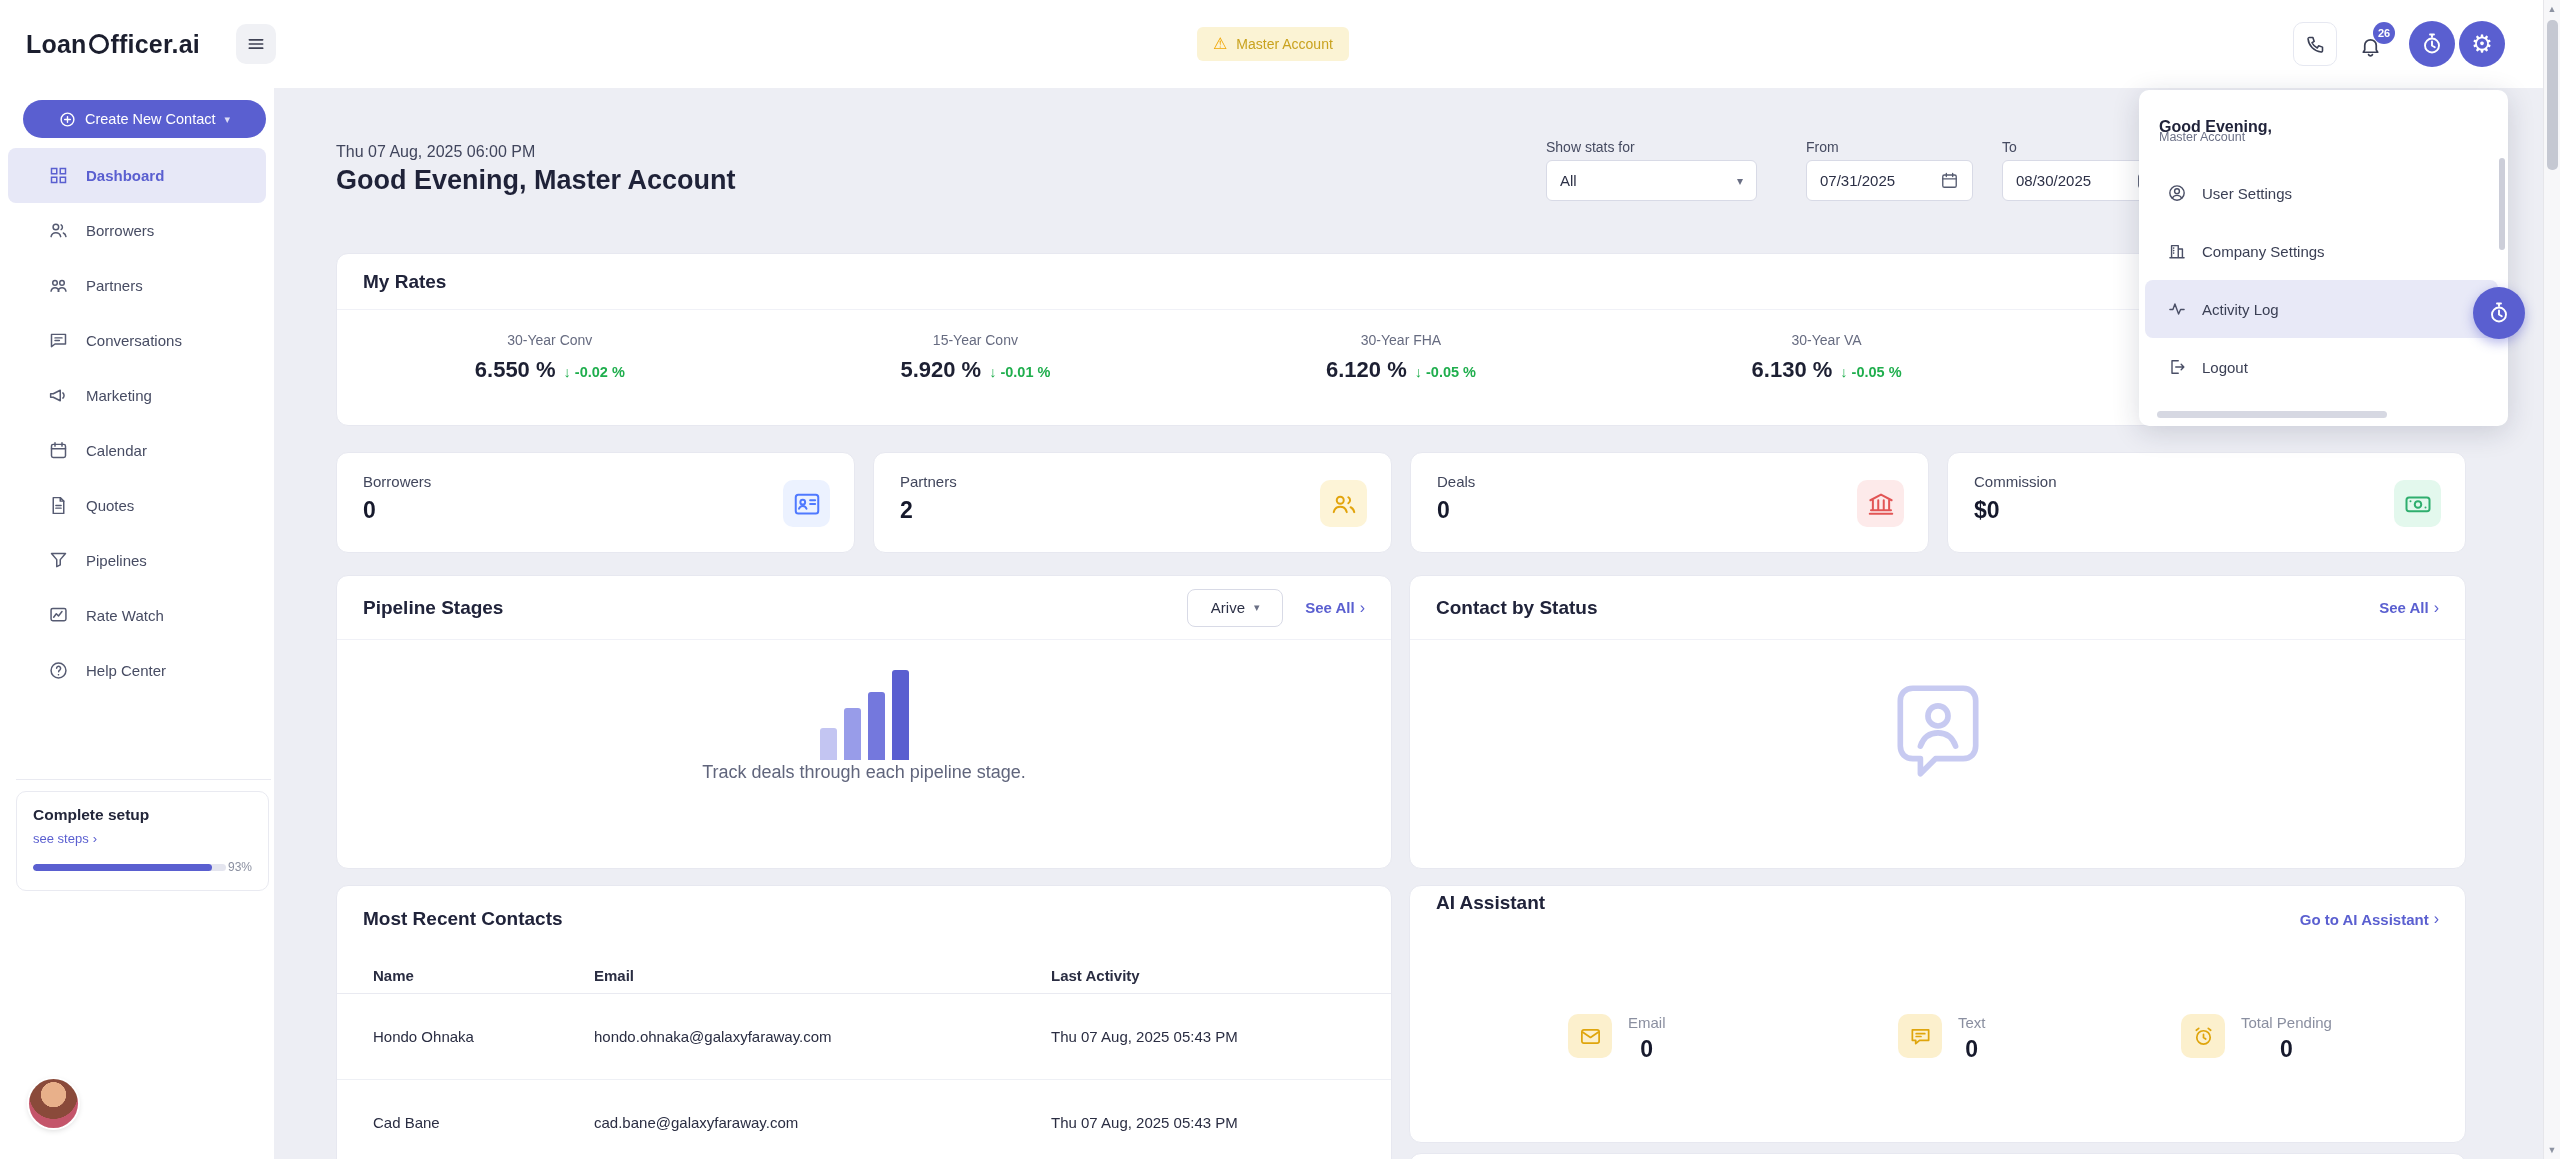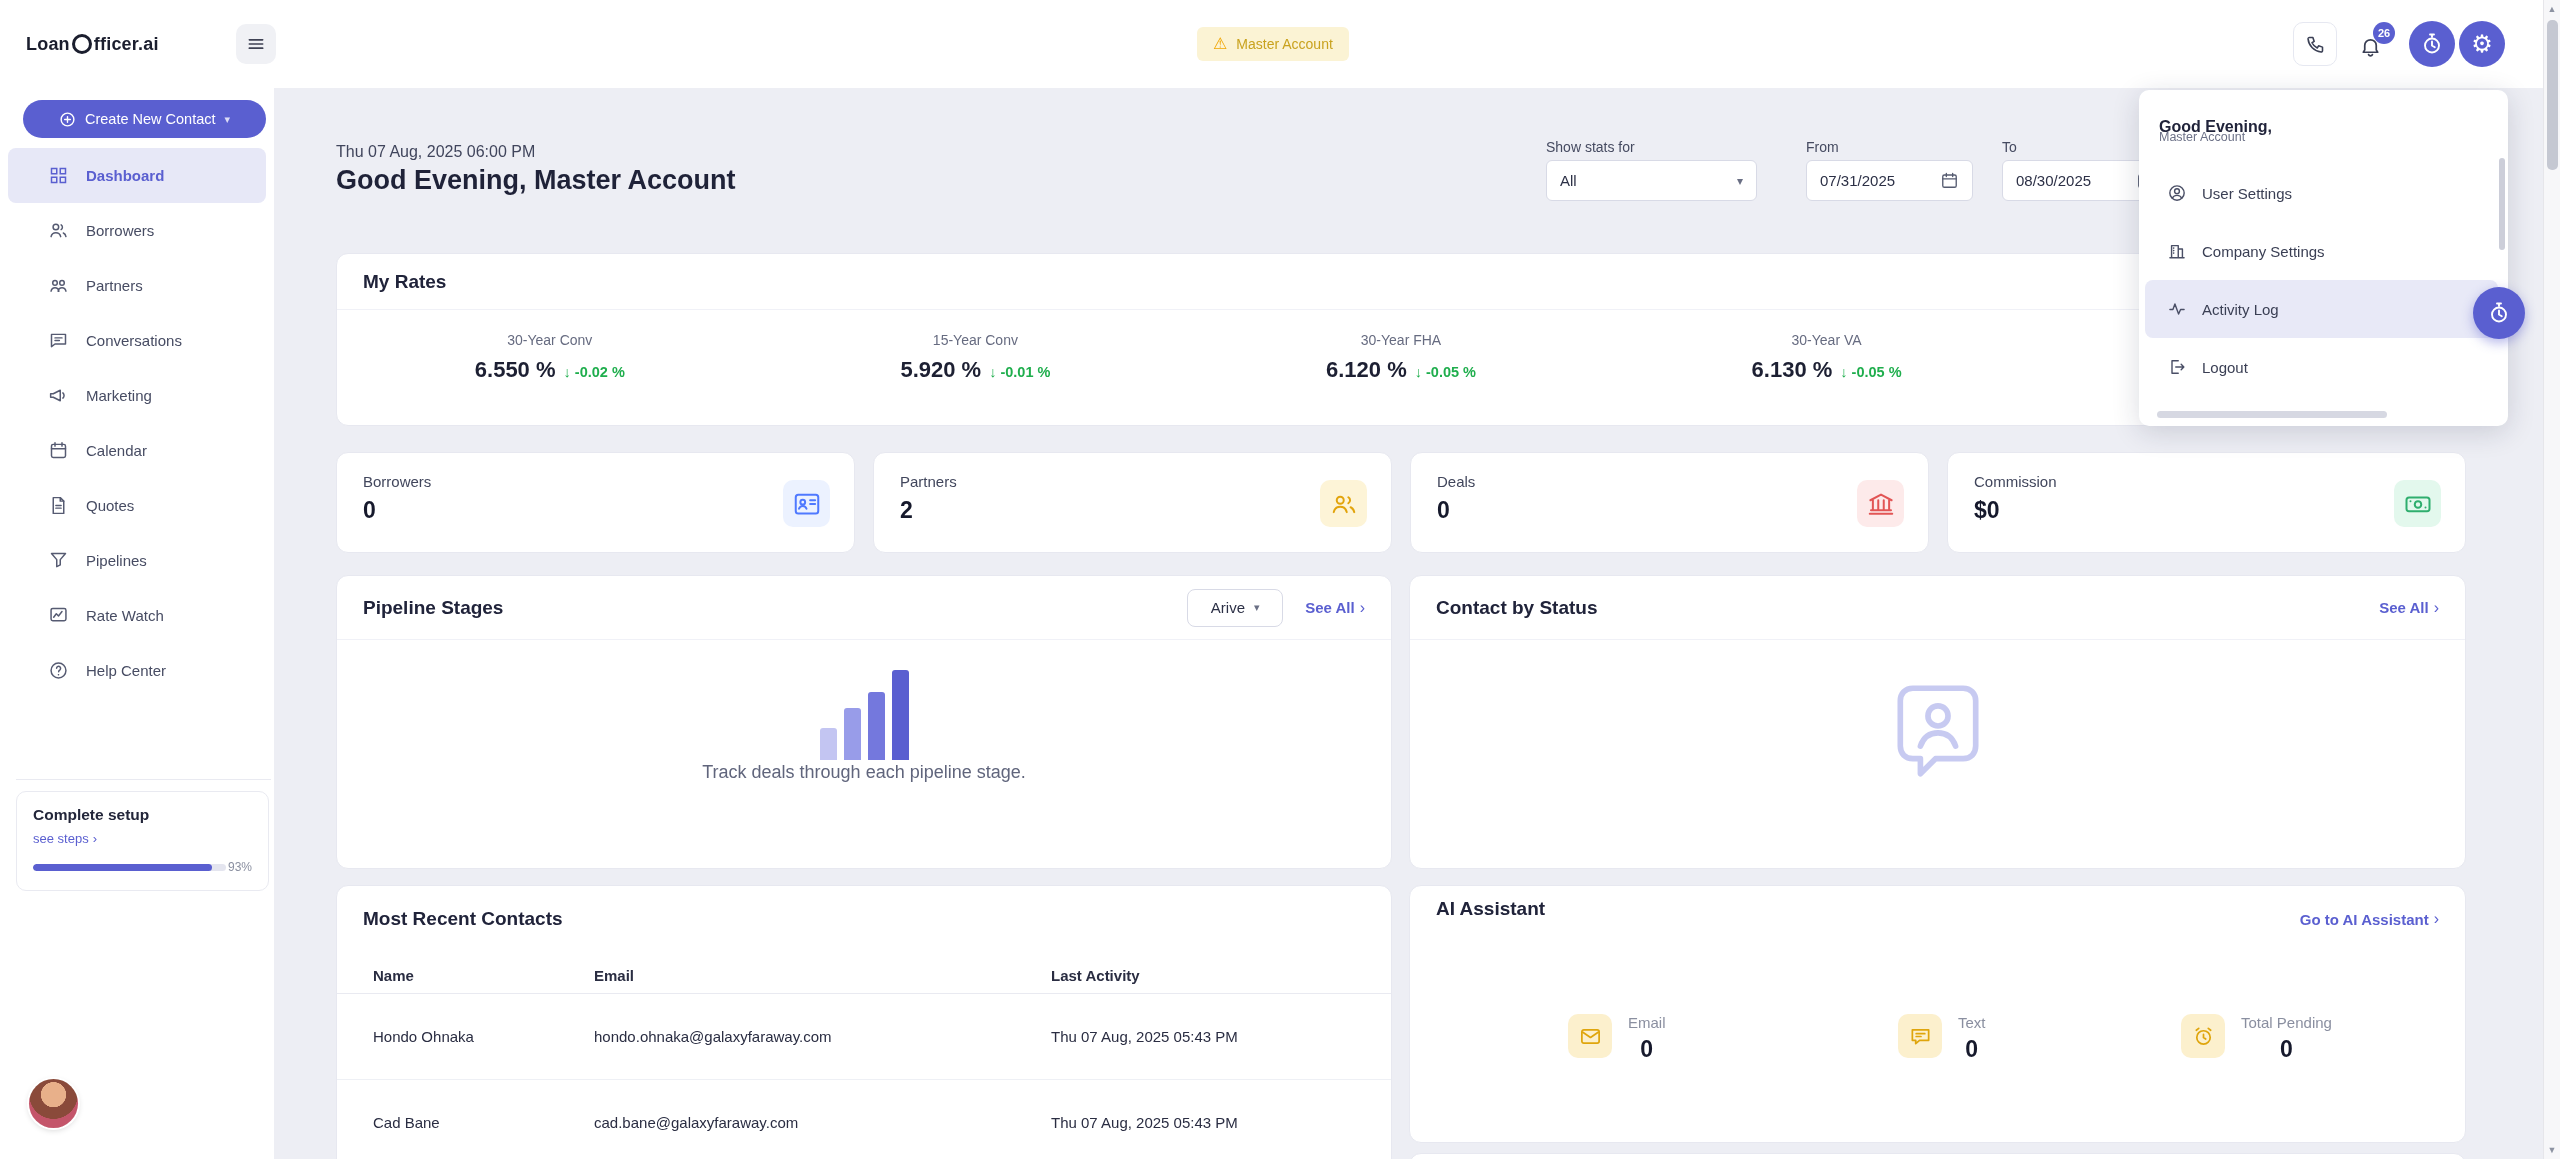--- a/index.html
+++ b/index.html
@@ -5,21 +5,21 @@
   * { margin:0; padding:0; box-sizing:border-box; }
   html,body { width:2560px; height:1159px; overflow:hidden; }
   body {
     font-family:"Liberation Sans","DejaVu Sans",sans-serif;
     background:#ffffff; position:relative; color:#23263a;
   }
   .abs { position:absolute; }
 
   
   .topbar { position:absolute; left:0; top:0; width:2560px; height:88px; background:#fff; z-index:10; }
-  .logo { position:absolute; left:26px; top:0; height:88px; display:flex; align-items:center; font-size:18px; font-weight:700; color:#1b1e2e; letter-spacing:.2px; }
+  .logo { position:absolute; left:26px; top:0; height:88px; display:flex; align-items:center; font-size:25px; font-weight:700; color:#1b1e2e; letter-spacing:.2px; }
   .logo-ring { display:inline-block; width:20px; height:20px; border:3.5px solid #1b1e2e; border-radius:50%; margin:0 2px; }
   .hamburger { position:absolute; left:236px; top:24px; width:40px; height:40px; background:#f0f1f5; border-radius:10px; display:flex; align-items:center; justify-content:center; cursor:pointer; }
   .master-badge { position:absolute; left:1197px; top:27px; height:34px; padding:0 16px; background:#fbf3d4; border-radius:6px; display:flex; align-items:center; gap:9px; }
   .master-badge .warn { color:#f0a500; font-size:16px; line-height:1; }
   .master-badge .txt { font-size:14px; font-weight:500; color:#c9a21e; }
   .icon-btn { position:absolute; display:flex; align-items:center; justify-content:center; cursor:pointer; }
   .phone-btn { left:2293px; top:22px; width:44px; height:44px; border:1px solid #e6e8f1; border-radius:10px; background:#fff; }
   .bell-btn { left:2349px; top:25px; width:42px; height:42px; }
   .bell-badge { position:absolute; top:-3px; right:-4px; min-width:22px; height:22px; border-radius:11px; background:#5a5fd0; color:#fff; font-size:11px; font-weight:700; display:flex; align-items:center; justify-content:center; padding:0 4px; }
   .circle-btn { width:46px; height:46px; border-radius:50%; background:#5a5fd0; }
@@ -423,21 +423,21 @@
     </div>
     <div class="rc-row rc-body">
       <div class="rc-c1">Cad Bane</div>
       <div class="rc-c2">cad.bane@galaxyfaraway.com</div>
       <div class="rc-c3">Thu 07 Aug, 2025 05:43 PM</div>
     </div>
   </div>
 </div>
 
 <div class="card" style="left:1409px; top:885px; width:1057px; height:258px;">
-  <span class="card-title abs" style="left:26px; top:12px;">AI Assistant</span>
+  <span class="card-title abs" style="left:26px; top:6px;">AI Assistant</span>
   <div class="see-all ai-link">
     <span>Go to AI Assistant</span>
     <span class="chev">›</span>
   </div>
 
   <div class="ai-group" style="left:158px;">
     <div class="ai-icon">
       <svg width="23" height="23" viewBox="0 0 24 24" fill="none" stroke="#dfa50c" stroke-width="1.8" stroke-linecap="round" stroke-linejoin="round">
           <rect x="3" y="5" width="18" height="14" rx="2"></rect>
           <path d="M4 7.5l8 5.5 8-5.5"></path>

